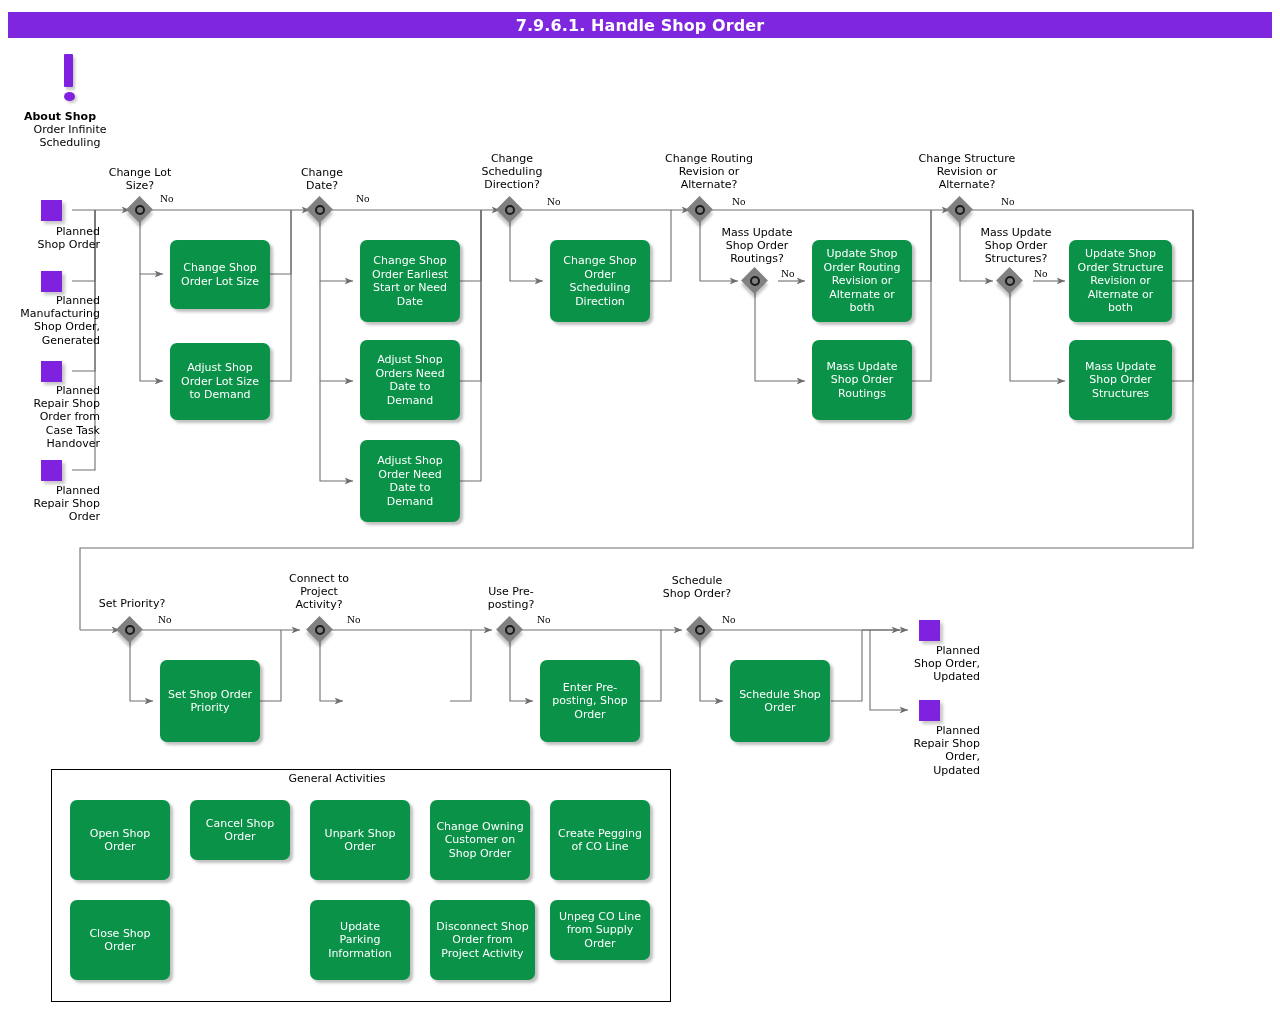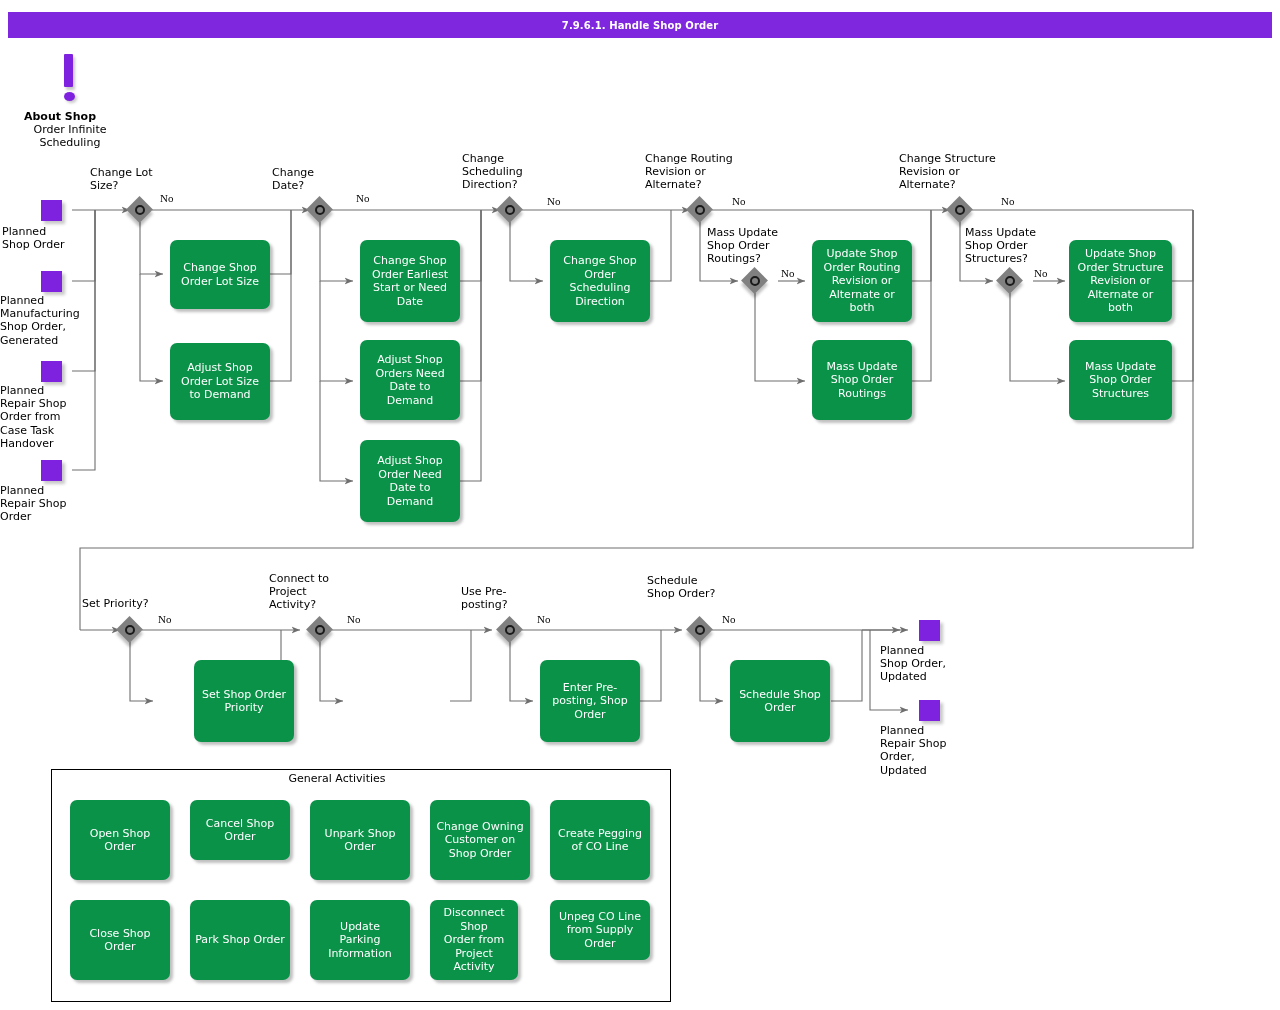--- a/index.html
+++ b/index.html
@@ -8,21 +8,21 @@
     width:1280px;height:1010px;position:relative;overflow:hidden;
     -webkit-font-smoothing:antialiased;
   }
   #canvas{position:absolute;left:0;top:0;width:1280px;height:1010px;}
 
   
   .titlebar{
     position:absolute;left:8px;top:12px;width:1264px;height:26px;
     background:#7F26DF;color:#ffffff;
     font-family:"DejaVu Sans", sans-serif;
-    font-size:10px;font-weight:bold;
+    font-size:16px;font-weight:bold;
     display:flex;align-items:center;justify-content:center;
     letter-spacing:.1px;
   }
 
   
   svg.links{position:absolute;left:0;top:0;width:1280px;height:1010px;pointer-events:none;}
 
   
   .act{
     position:absolute;
@@ -37,38 +37,38 @@
     padding:2px 5px;
     box-sizing:border-box;
   }
 
   
   .term{
     position:absolute;width:21px;height:21px;background:#7F22E0;
     box-shadow:3px 3px 3px rgba(0,0,0,.22);
   }
   .termlabel{
-    position:absolute;text-align:left;font-size:11px;line-height:13.2px;
+    position:absolute;text-align:right;font-size:11px;line-height:13.2px;
     color:#000;font-family:"DejaVu Sans", sans-serif;
   }
 
   
   .gw{position:absolute;width:30px;height:30px;}
   .gw .dia{
     position:absolute;left:3px;top:3px;width:19px;height:19px;
     background:#808080;transform:rotate(45deg);
     box-shadow:3px 3px 3px rgba(0,0,0,.25);
   }
   .gw .ring{
     position:absolute;left:7.5px;top:7.5px;width:10px;height:10px;
     border:2px solid #1a1a1a;border-radius:50%;background:#808080;
     box-sizing:border-box;
   }
   .gwlabel{
-    position:absolute;font-size:11px;line-height:13.2px;
+    position:absolute;text-align:center;font-size:11px;line-height:13.2px;
     color:#000;font-family:"DejaVu Sans", sans-serif;
   }
   .nolabel{
     position:absolute;font-size:11px;color:#000;
     font-family:Liberation Serif, serif;
   }
 
   
   .note{position:absolute;}
   .note .bar{
@@ -342,21 +342,21 @@
 
   <div class="act" style="left:1069px;top:240px;width:103px;height:82px;white-space:pre-line;">Update Shop
 Order Structure
 Revision or
 Alternate or
 both</div>
   <div class="act" style="left:1069px;top:340px;width:103px;height:80px;white-space:pre-line;">Mass Update
 Shop Order
 Structures</div>
 
-  <div class="act" style="left:160px;top:660px;width:100px;height:82px;white-space:pre-line;margin-left:34px;">Set Shop Order
+  <div class="act" style="left:160px;top:660px;width:100px;height:82px;white-space:pre-line;">Set Shop Order
 Priority</div>
   <div class="act" style="left:540px;top:660px;width:100px;height:82px;white-space:pre-line;">Enter Pre-
 posting, Shop
 Order</div>
   <div class="act" style="left:730px;top:660px;width:100px;height:82px;white-space:pre-line;">Schedule Shop
 Order</div>
 
   <div class="group" style="left:51px;top:769px;width:618px;height:231px;"></div>
   <div class="grouptitle" style="left:51px;top:772px;width:572px;">General Activities</div>
 
@@ -367,24 +367,23 @@
   <div class="act" style="left:310px;top:800px;width:100px;height:80px;white-space:pre-line;">Unpark Shop
 Order</div>
   <div class="act" style="left:430px;top:800px;width:100px;height:80px;white-space:pre-line;">Change Owning
 Customer on
 Shop Order</div>
   <div class="act" style="left:550px;top:800px;width:100px;height:80px;white-space:pre-line;">Create Pegging
 of CO Line</div>
 
   <div class="act" style="left:70px;top:900px;width:100px;height:80px;white-space:pre-line;">Close Shop
 Order</div>
-  <div class="act" style="left:190px;top:900px;width:100px;height:80px;white-space:pre-line;">Park Shop Order</div>
   <div class="act" style="left:310px;top:900px;width:100px;height:80px;white-space:pre-line;">Update
 Parking
 Information</div>
-  <div class="act" style="left:430px;top:900px;width:88px;height:80px;white-space:pre-line;">Disconnect Shop
+  <div class="act" style="left:430px;top:900px;width:105px;height:80px;white-space:pre-line;">Disconnect Shop
 Order from
 Project Activity</div>
   <div class="act" style="left:550px;top:900px;width:100px;height:60px;white-space:pre-line;">Unpeg CO Line
 from Supply
 Order</div>
 
 </div>
 
 </body></html>

